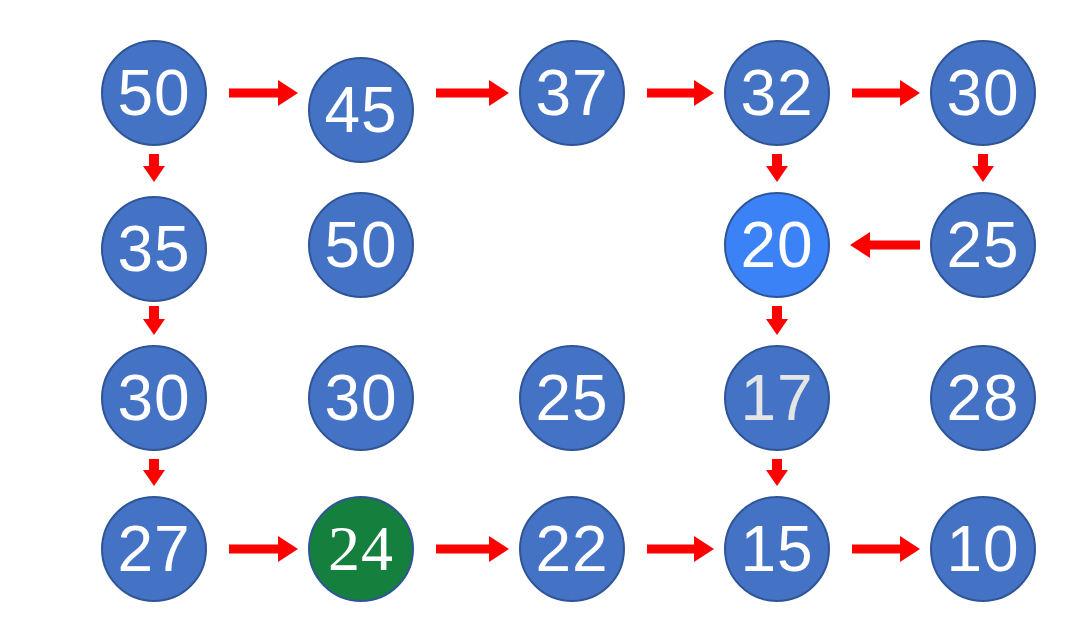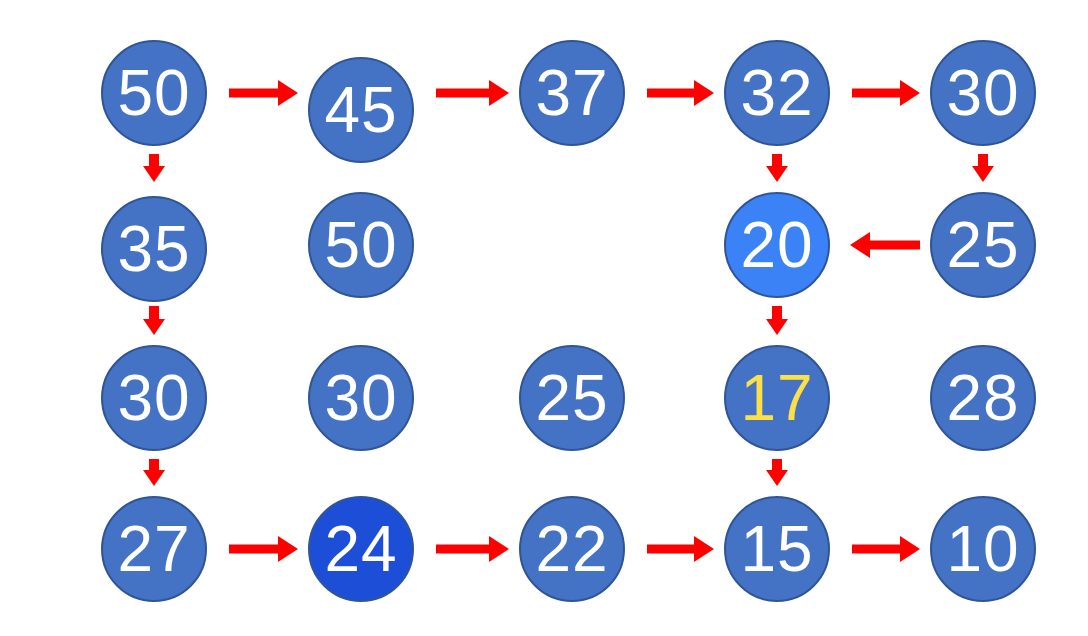--- a/index.html
+++ b/index.html
@@ -146,29 +146,29 @@
       <div class="node" style="left: 101px; top: 345px; width: 106px; height: 106px; background: rgb(68, 114, 196); border: 2px solid rgb(47, 85, 151);">
         <span class="node-value" style="color: rgb(255, 255, 255);">30</span>
       </div>
       <div class="node" style="left: 308px; top: 345px; width: 106px; height: 106px; background: rgb(68, 114, 196); border: 2px solid rgb(47, 85, 151);">
         <span class="node-value" style="color: rgb(255, 255, 255);">30</span>
       </div>
       <div class="node" style="left: 519px; top: 345px; width: 106px; height: 106px; background: rgb(68, 114, 196); border: 2px solid rgb(47, 85, 151);">
         <span class="node-value" style="color: rgb(255, 255, 255);">25</span>
       </div>
       <div class="node" style="left: 724px; top: 345px; width: 106px; height: 106px; background: rgb(68, 114, 196); border: 2px solid rgb(47, 85, 151);">
-        <span class="node-value" style="color: #fde047;">17</span>
+        <span class="node-value" style="color: #e5e5e5;">17</span>
       </div>
       <div class="node" style="left: 930px; top: 345px; width: 106px; height: 106px; background: rgb(68, 114, 196); border: 2px solid rgb(47, 85, 151);">
         <span class="node-value" style="color: rgb(255, 255, 255);">28</span>
       </div>
       <div class="node" style="left: 101px; top: 496px; width: 106px; height: 106px; background: rgb(68, 114, 196); border: 2px solid rgb(47, 85, 151);">
         <span class="node-value" style="color: rgb(255, 255, 255);">27</span>
       </div>
-      <div class="node" style="left: 308px; top: 496px; width: 106px; height: 106px; background: #1d4ed8; border: 2px solid rgb(47, 85, 151);">
+      <div class="node" style="left: 308px; top: 496px; width: 106px; height: 106px; background: #15803d; border: 2px solid rgb(47, 85, 151); font-family: Liberation Serif, serif;">
         <span class="node-value" style="color: rgb(255, 255, 255);">24</span>
       </div>
       <div class="node" style="left: 519px; top: 496px; width: 106px; height: 106px; background: rgb(68, 114, 196); border: 2px solid rgb(47, 85, 151);">
         <span class="node-value" style="color: rgb(255, 255, 255);">22</span>
       </div>
       <div class="node" style="left: 724px; top: 496px; width: 106px; height: 106px; background: rgb(68, 114, 196); border: 2px solid rgb(47, 85, 151);">
         <span class="node-value" style="color: rgb(255, 255, 255);">15</span>
       </div>
       <div class="node" style="left: 930px; top: 496px; width: 106px; height: 106px; background: rgb(68, 114, 196); border: 2px solid rgb(47, 85, 151);">
         <span class="node-value" style="color: rgb(255, 255, 255);">10</span>

